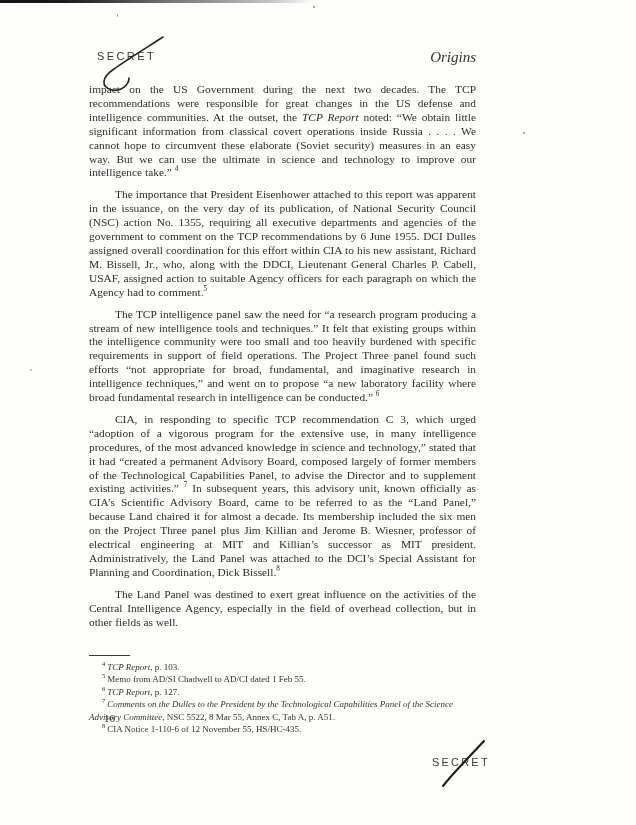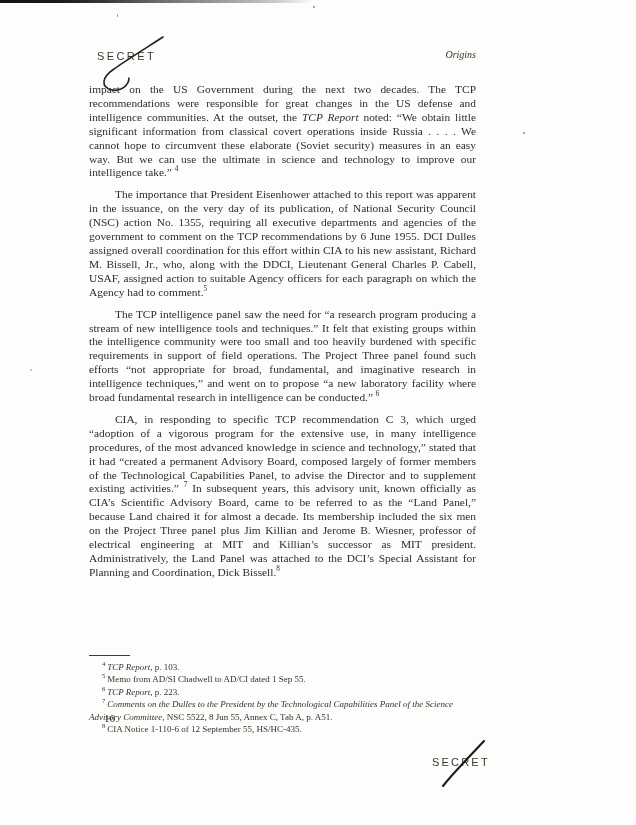--- a/index.html
+++ b/index.html
@@ -20,21 +20,21 @@
   .speck { position:absolute; background:#8a8a86; border-radius:50%; }
 
   
   .secret-top {
     position:absolute; left:97px; top:50px;
     font-family:"Liberation Sans", sans-serif;
     font-size:11px; letter-spacing:2.4px; color:#3b3936;
   }
   .running-head {
     position:absolute; left:89px; top:49px; width:387px;
-    text-align:right; font-style:italic; font-size:10px; color:#35332f;
+    text-align:right; font-style:italic; font-size:15px; color:#35332f;
   }
   .strike-svg { position:absolute; pointer-events:none; }
 
   
   .body-text {
     position:absolute; left:89px; top:83px; width:387px;
     font-size:11.4px; line-height:13.9px;
     text-align:justify; color:#2f2d2b;
   }
   .para { margin:0 0 8px 0; text-indent:26px; }
@@ -77,30 +77,31 @@
   <svg class="strike-svg" style="left:88px;top:28px;" width="95" height="70" viewBox="0 0 95 70">
     <path d="M75,9 C 58,20 34,35 26,41 C 14,49 12,59 24,62 C 33,64 41,57 41,50" fill="none" stroke="#222120" stroke-width="1.6" stroke-linecap="round"></path>
   </svg>
   <div class="running-head">Origins</div>
 
   <div class="body-text" id="body-text">
       <p class="para"><span>impact on the US Government during the next two decades. The TCP recommendations were responsible for great changes in the US defense and intelligence communities. At the outset, the </span><i>TCP Report</i><span> noted: “We obtain little significant information from classical covert operations inside Russia . . . . We cannot hope to circumvent these elaborate (Soviet security) measures in an easy way. But we can use the ultimate in science and technology to improve our intelligence take.” </span><sup>4</sup></p>
       <p class="para"><span>The importance that President Eisenhower attached to this report was apparent in the issuance, on the very day of its publication, of National Security Council (NSC) action No. 1355, requiring all executive departments and agencies of the government to comment on the TCP recommendations by 6 June 1955. DCI Dulles assigned overall coordination for this effort within CIA to his new assistant, Richard M. Bissell, Jr., who, along with the DDCI, Lieutenant General Charles P. Cabell, USAF, assigned action to suitable Agency officers for each paragraph on which the Agency had to comment.</span><sup>5</sup></p>
       <p class="para"><span>The TCP intelligence panel saw the need for “a research program producing a stream of new intelligence tools and techniques.” It felt that existing groups within the intelligence community were too small and too heavily burdened with specific requirements in support of field operations. The Project Three panel found such efforts “not appropriate for broad, fundamental, and imaginative research in intelligence techniques,” and went on to propose “a new laboratory facility where broad fundamental research in intelligence can be conducted.” </span><sup>6</sup></p>
       <p class="para"><span>CIA, in responding to specific TCP recommendation C 3, which urged “adoption of a vigorous program for the extensive use, in many intelligence procedures, of the most advanced knowledge in science and technology,” stated that it had “created a permanent Advisory Board, composed largely of former members of the Technological Capabilities Panel, to advise the Director and to supplement existing activities.” </span><sup>7</sup><span> In subsequent years, this advisory unit, known officially as CIA’s Scientific Advisory Board, came to be referred to as the “Land Panel,” because Land chaired it for almost a decade. Its membership included the six men on the Project Three panel plus Jim Killian and Jerome B. Wiesner, professor of electrical engineering at MIT and Killian’s successor as MIT president. Administratively, the Land Panel was attached to the DCI’s Special Assistant for Planning and Coordination, Dick Bissell.</span><sup>8</sup></p>
+      <p class="para"><span>The Land Panel was destined to exert great influence on the activities of the Central Intelligence Agency, especially in the field of overhead collection, but in other fields as well.</span></p>
     </div>
 
   <div class="footnotes">
     <div class="fn-rule"></div>
     <div id="footnote-list">
         <div class="fn"><sup>4</sup><i>TCP Report</i><span>, p. 103.</span></div>
-        <div class="fn"><sup>5</sup><span>Memo from AD/SI Chadwell to AD/CI dated 1 Sep 55.</span></div>
-        <div class="fn"><sup>6</sup><i>TCP Report</i><span>, p. 223.</span></div>
-        <div class="fn"><sup>7</sup><i>Comments on the Dulles to the President by the Technological Capabilities Panel of the Science Advisory Committee,</i><span> NSC 5522, 8 Jun 55, Annex C, Tab A, p. A51.</span></div>
-        <div class="fn"><sup>8</sup><span>CIA Notice 1-110-6 of 12 September 55, HS/HC-435.</span></div>
+        <div class="fn"><sup>5</sup><span>Memo from AD/SI Chadwell to AD/CI dated 1 Feb 55.</span></div>
+        <div class="fn"><sup>6</sup><i>TCP Report</i><span>, p. 127.</span></div>
+        <div class="fn"><sup>7</sup><i>Comments on the Dulles to the President by the Technological Capabilities Panel of the Science Advisory Committee,</i><span> NSC 5522, 8 Mar 55, Annex C, Tab A, p. A51.</span></div>
+        <div class="fn"><sup>8</sup><span>CIA Notice 1-110-6 of 12 November 55, HS/HC-435.</span></div>
       </div>
   </div>
 
   <div class="folio">16</div>
   <div class="secret-bottom">SECRET</div>
   <svg class="strike-svg" style="left:428px;top:732px;" width="70" height="62" viewBox="0 0 70 62">
     <path d="M15,54 C 25,41 45,21 56,9" fill="none" stroke="#1c1b1a" stroke-width="2.1" stroke-linecap="round"></path>
   </svg>
 
 </div>

